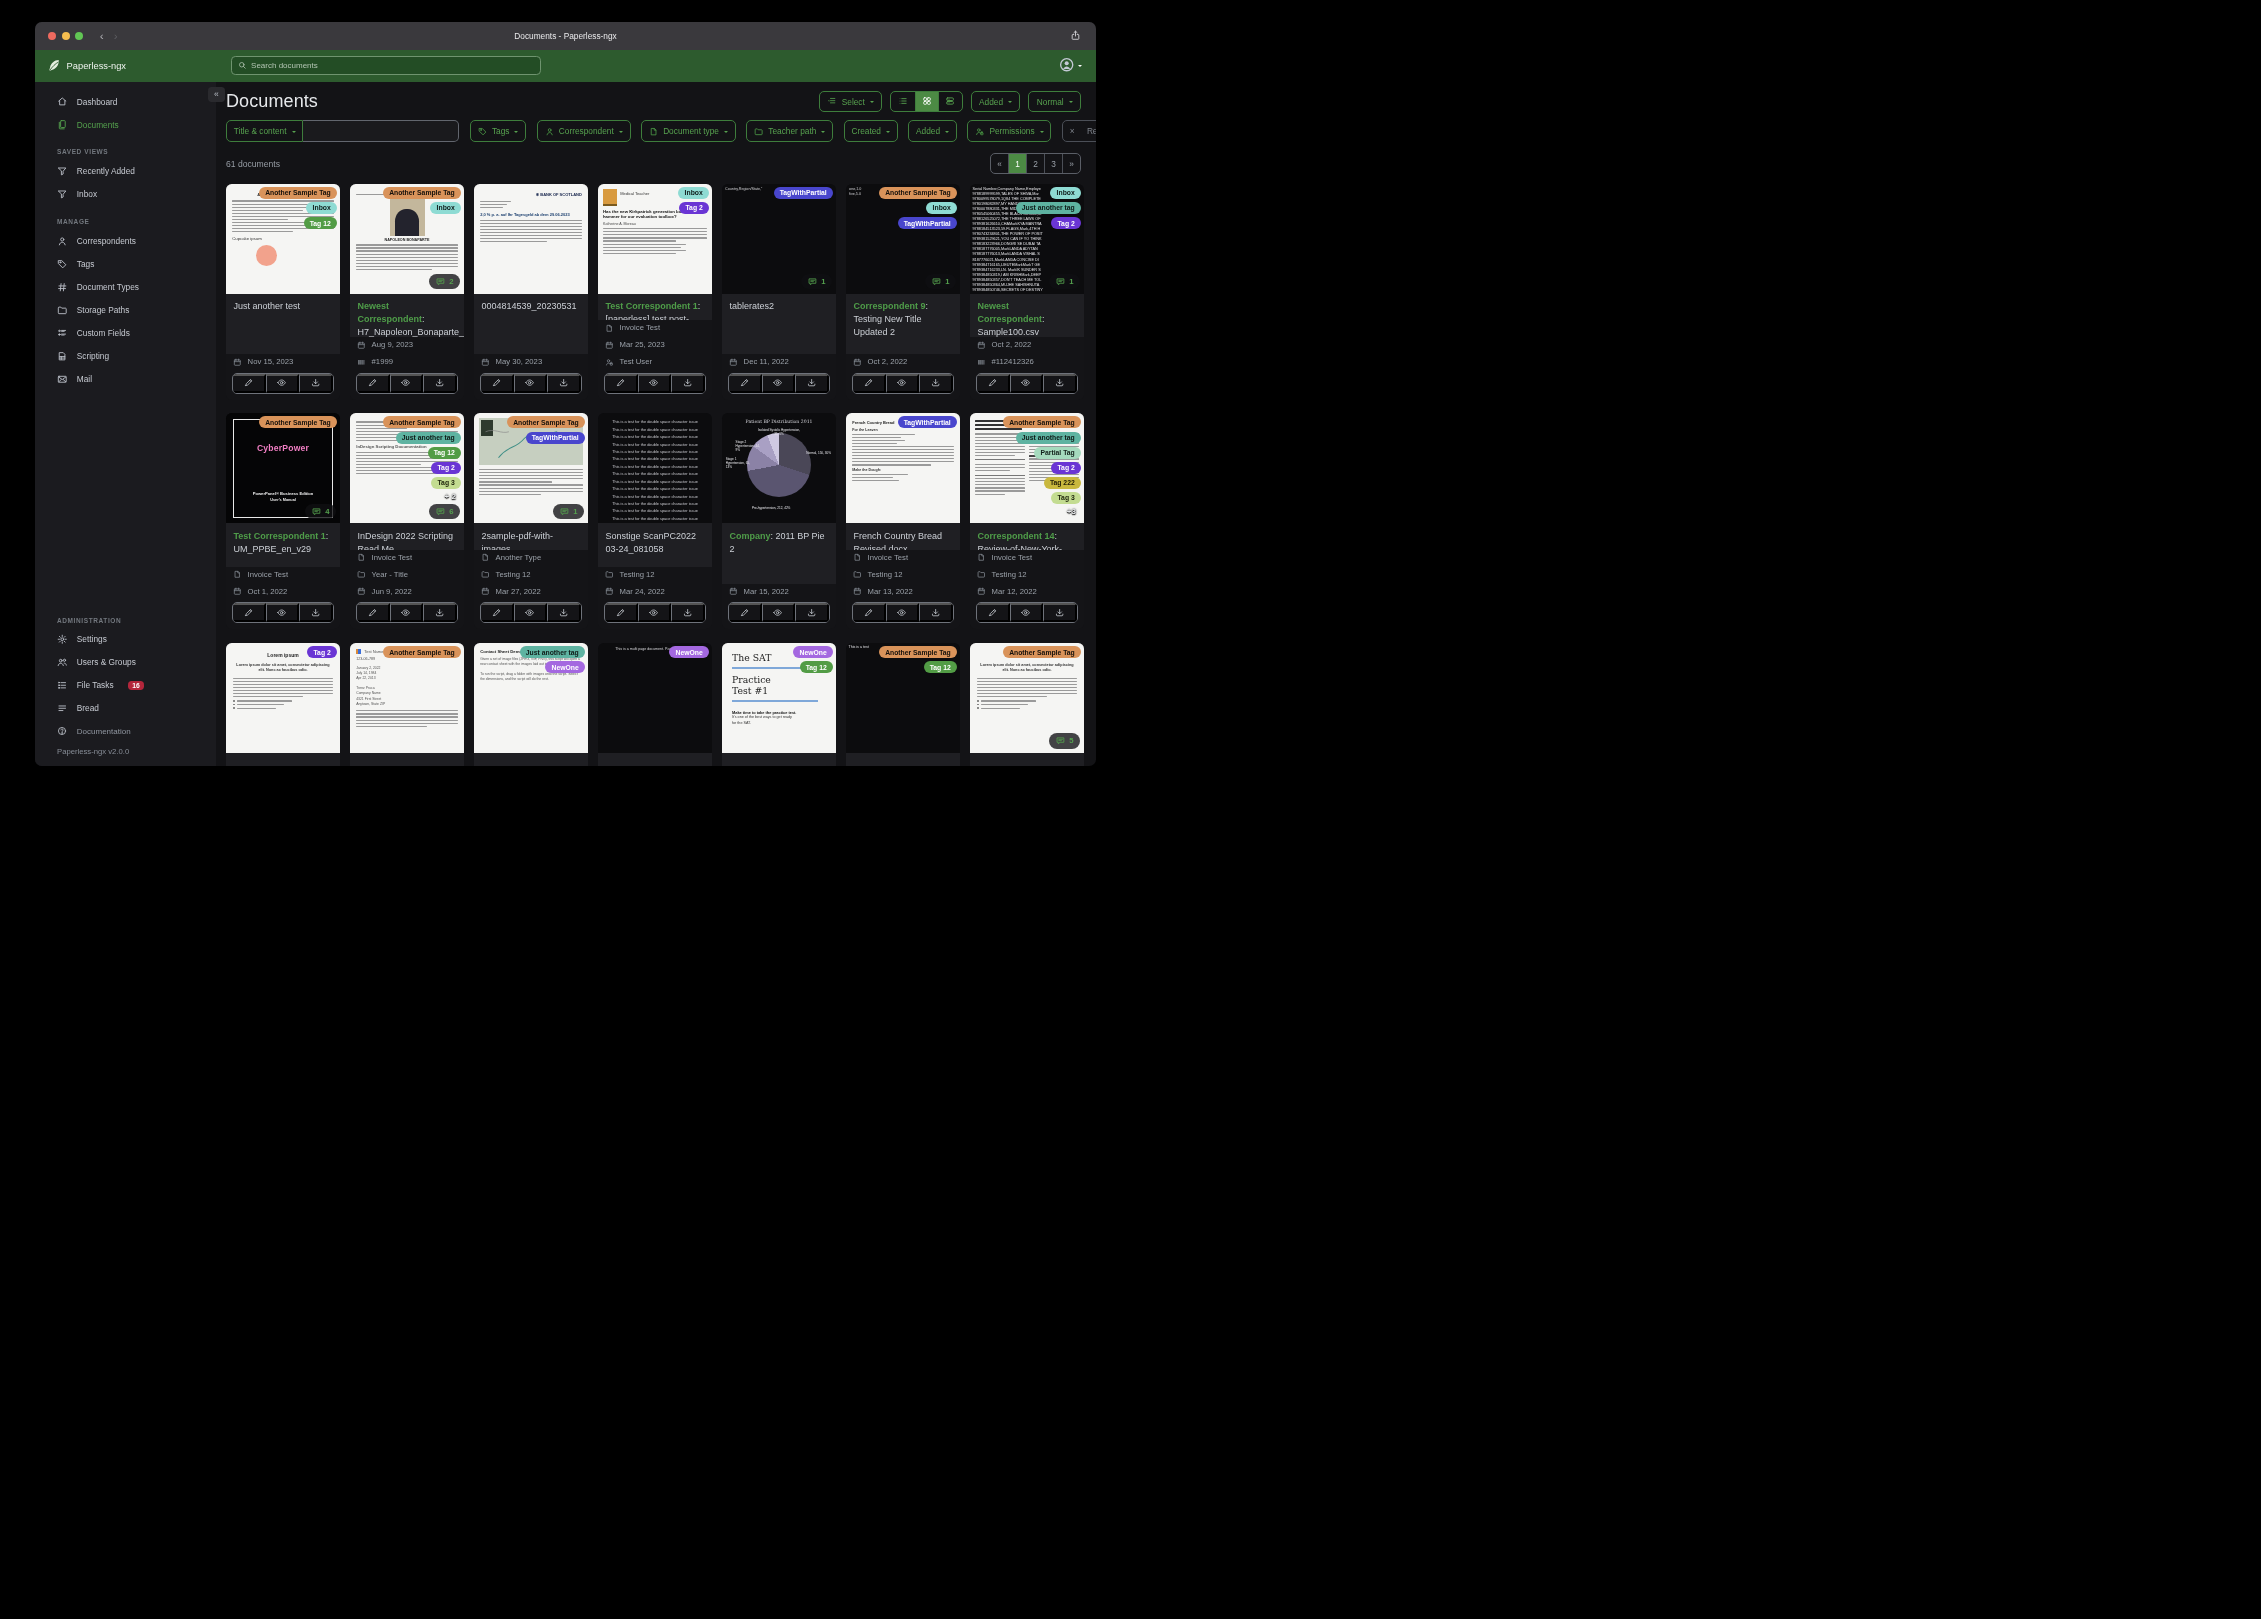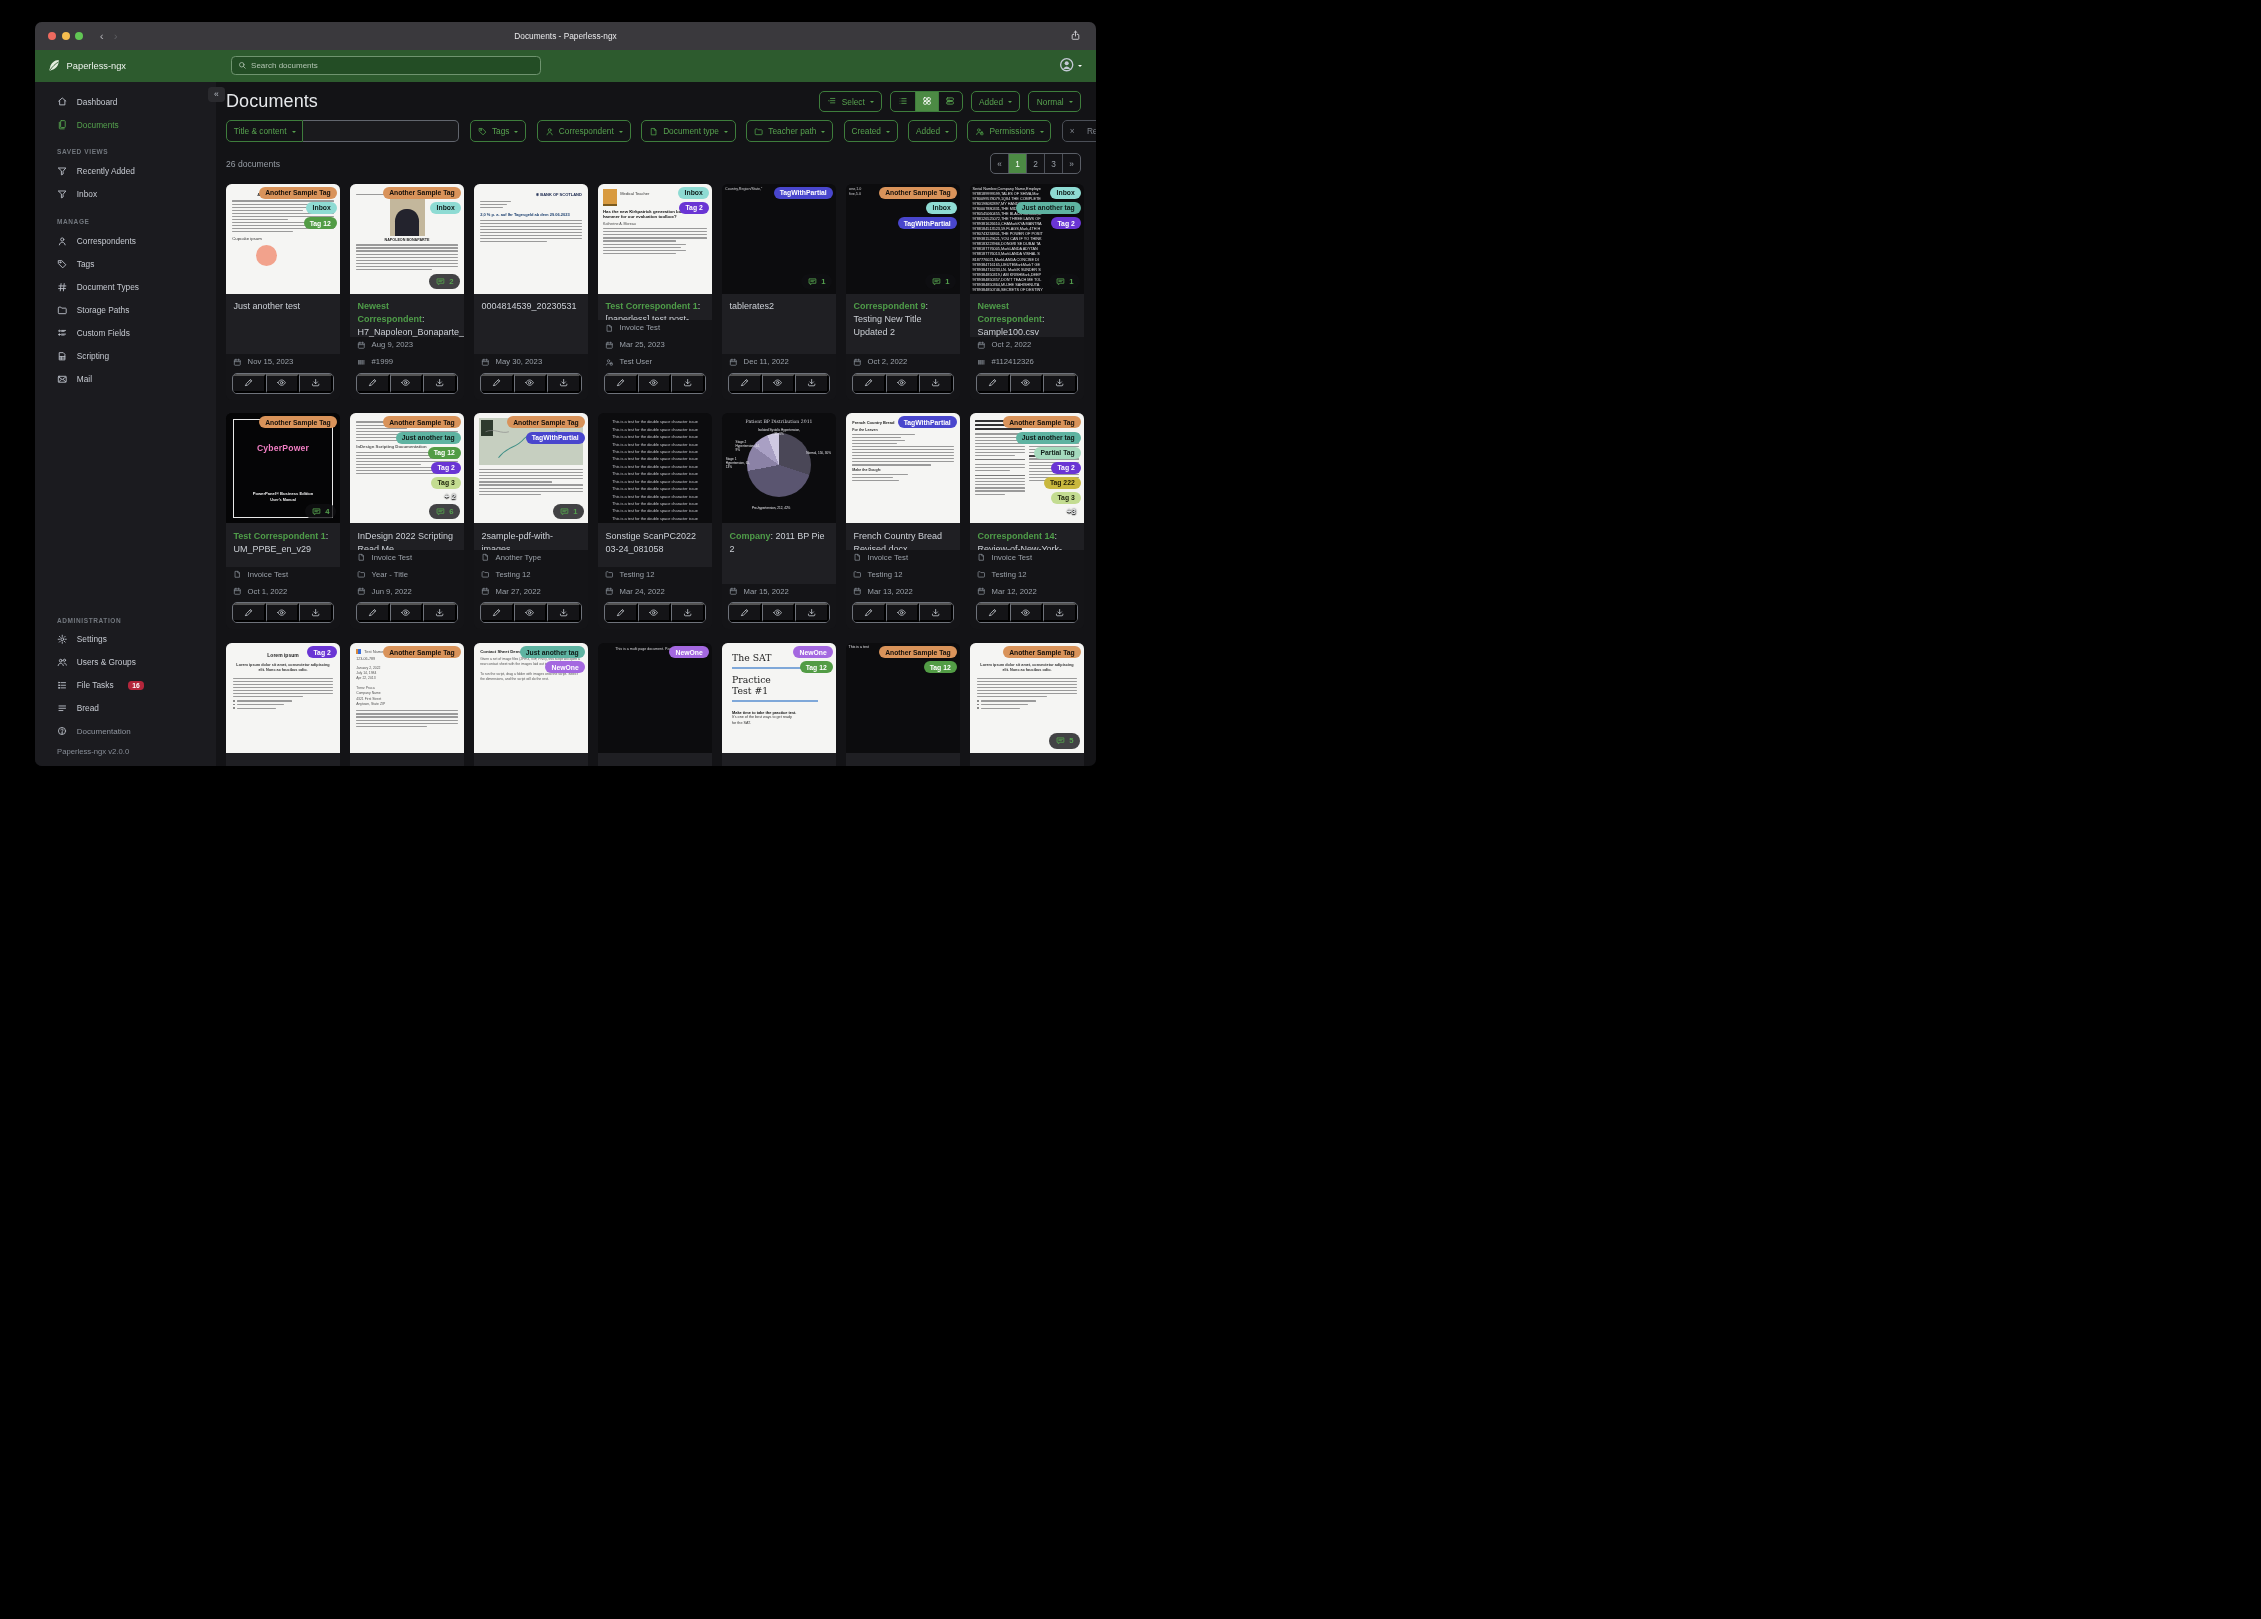--- a/index.html
+++ b/index.html
@@ -459,21 +459,21 @@
                 <path d="M10.6 10V9a1.2 1.2 0 0 1 2.4 0v1"></path>
               </svg>
             </span>
             <span>Permissions</span>
             <span class="caret"></span>
           </button>
         <button class="fbtn reset"><span>×</span>&nbsp;<span>Reset filters</span></button>
       </div>
 
       <div id="countrow">
-        <span id="doccount">26 documents</span>
+        <span id="doccount">61 documents</span>
         <div id="pagination">
           <span class="pseg">«</span>
           <span class="pseg active">1</span>
           <span class="pseg">2</span>
           <span class="pseg">3</span>
           <span class="pseg">»</span>
         </div>
       </div>
 
       <div id="cards">

